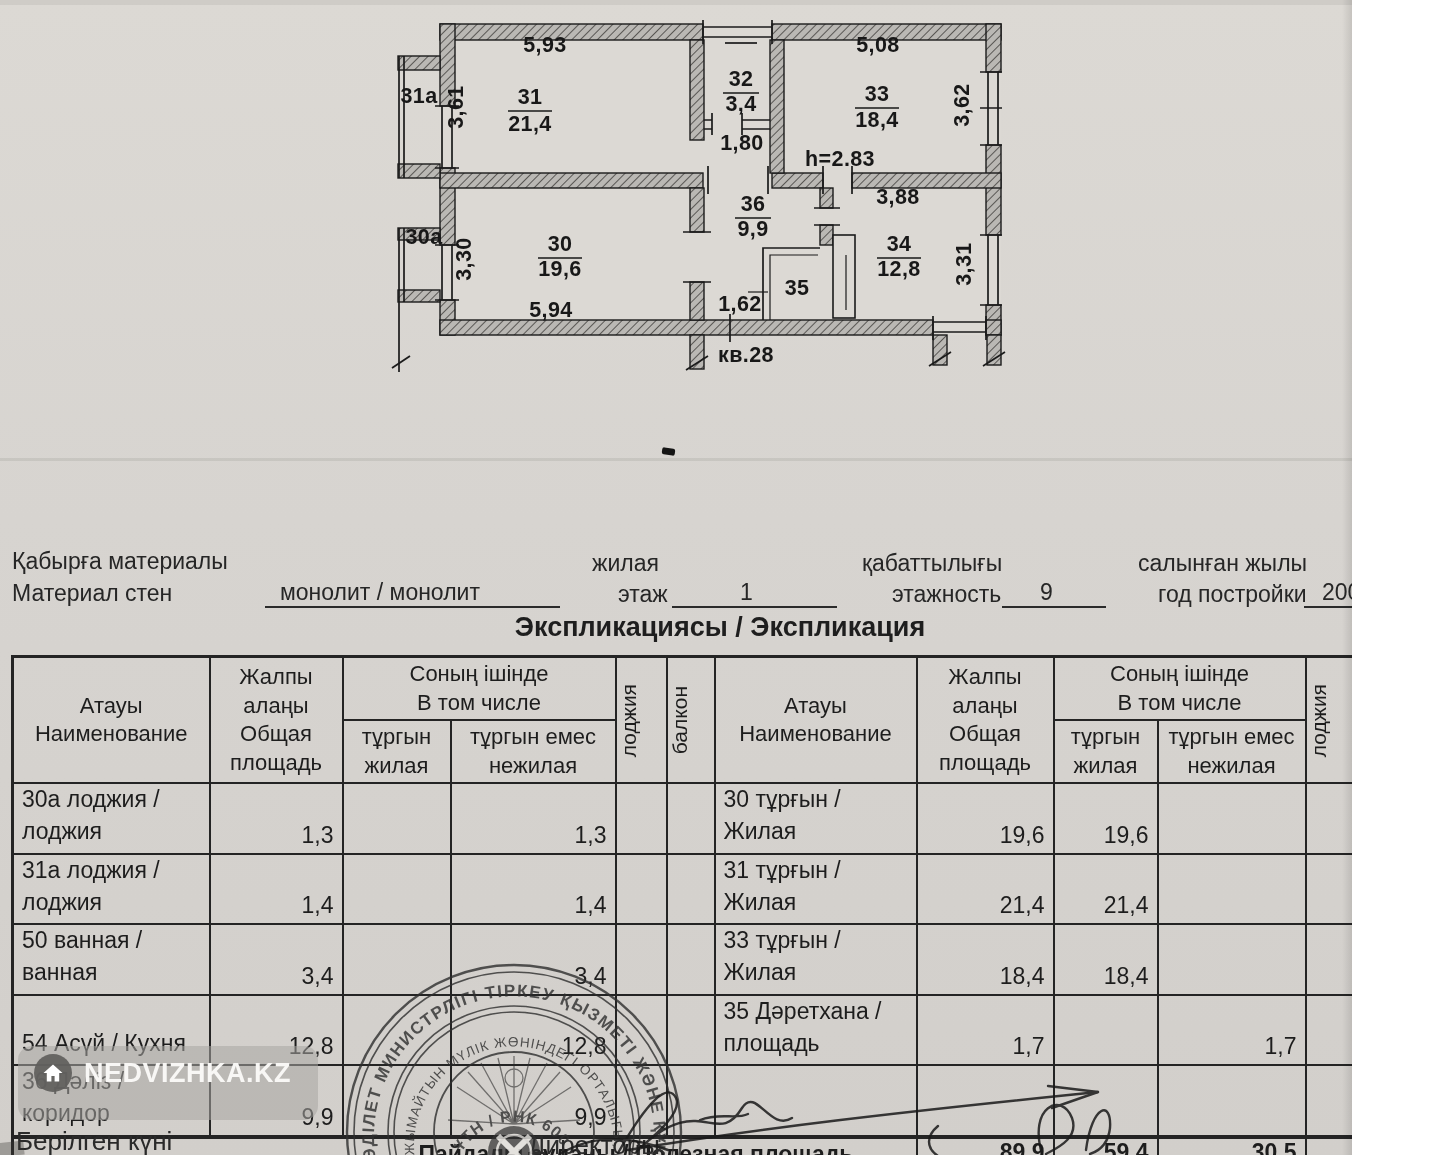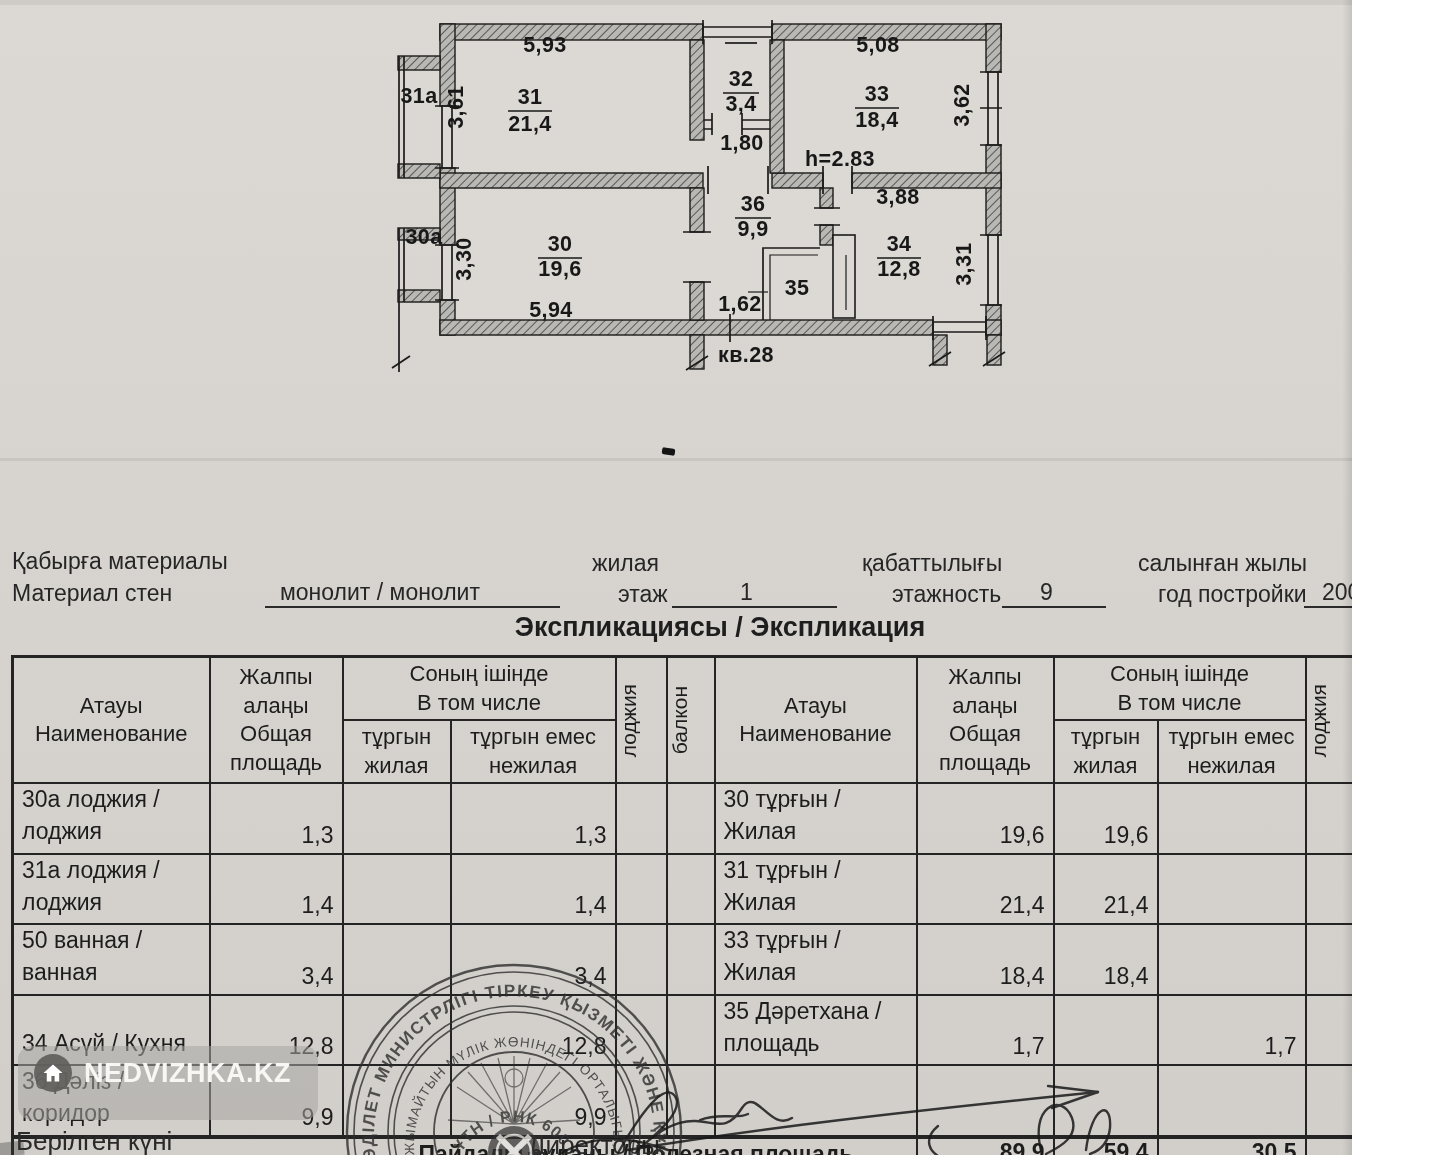--- a/index.html
+++ b/index.html
@@ -318,21 +318,21 @@
             <div></div>
           </td>
       <td class="val">18,4</td>
       <td class="val">18,4</td>
       <td class="val"></td>
       <td></td>
       <td></td>
     </tr>
     <tr class="r4">
       <td class="nm">
-            <div>34 Асүй / Кухня</div>
+            <div>54 Асүй / Кухня</div>
             <div></div>
           </td>
       <td class="val">12,8</td>
       <td class="val"></td>
       <td class="val">12,8</td>
       <td></td>
       <td></td>
       <td class="nm">
             <div>35  Дәретхана /</div>
             <div>площадь</div>

